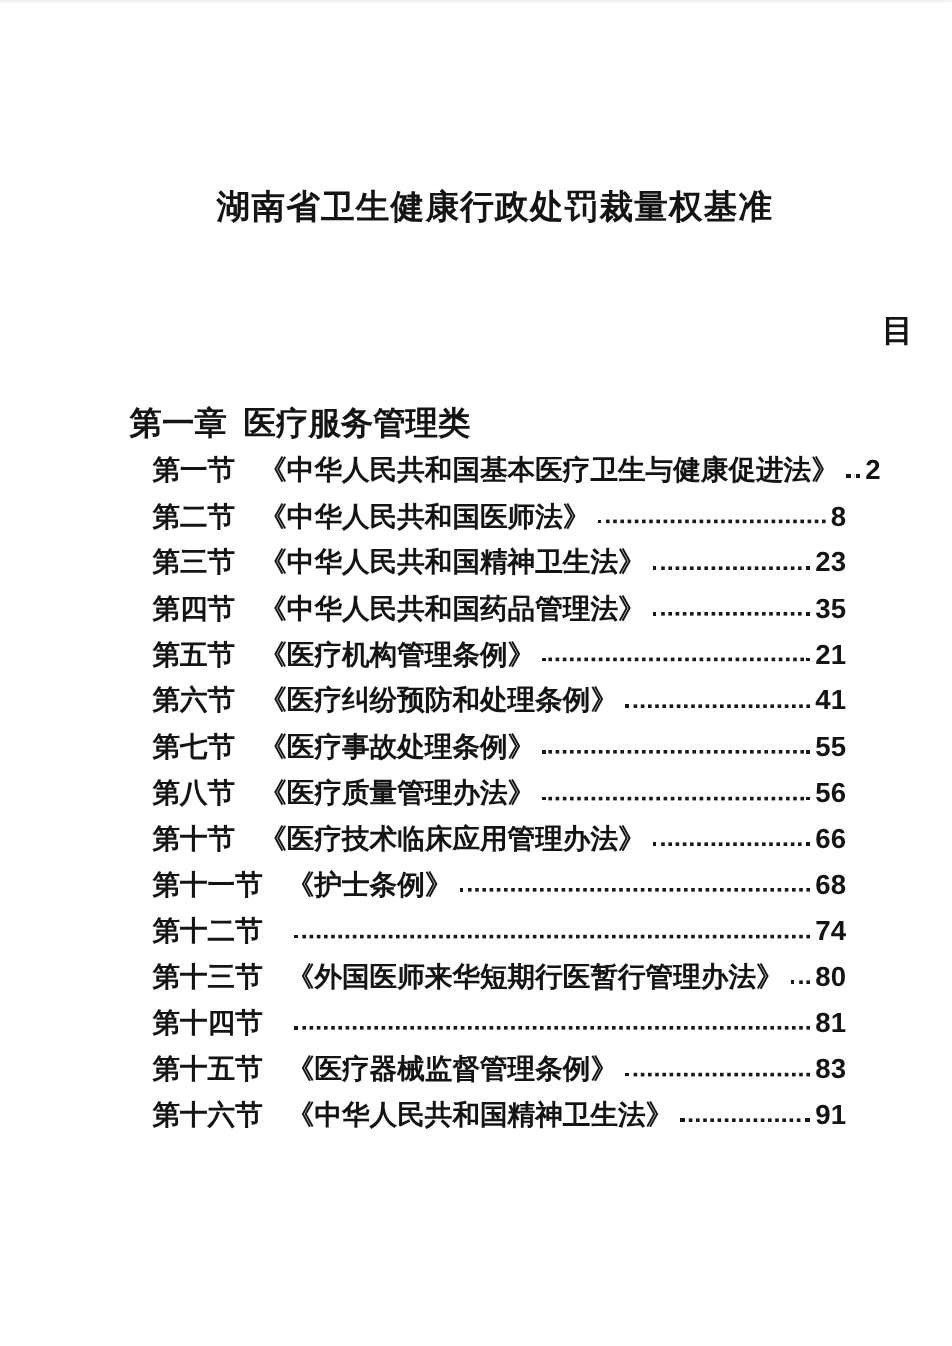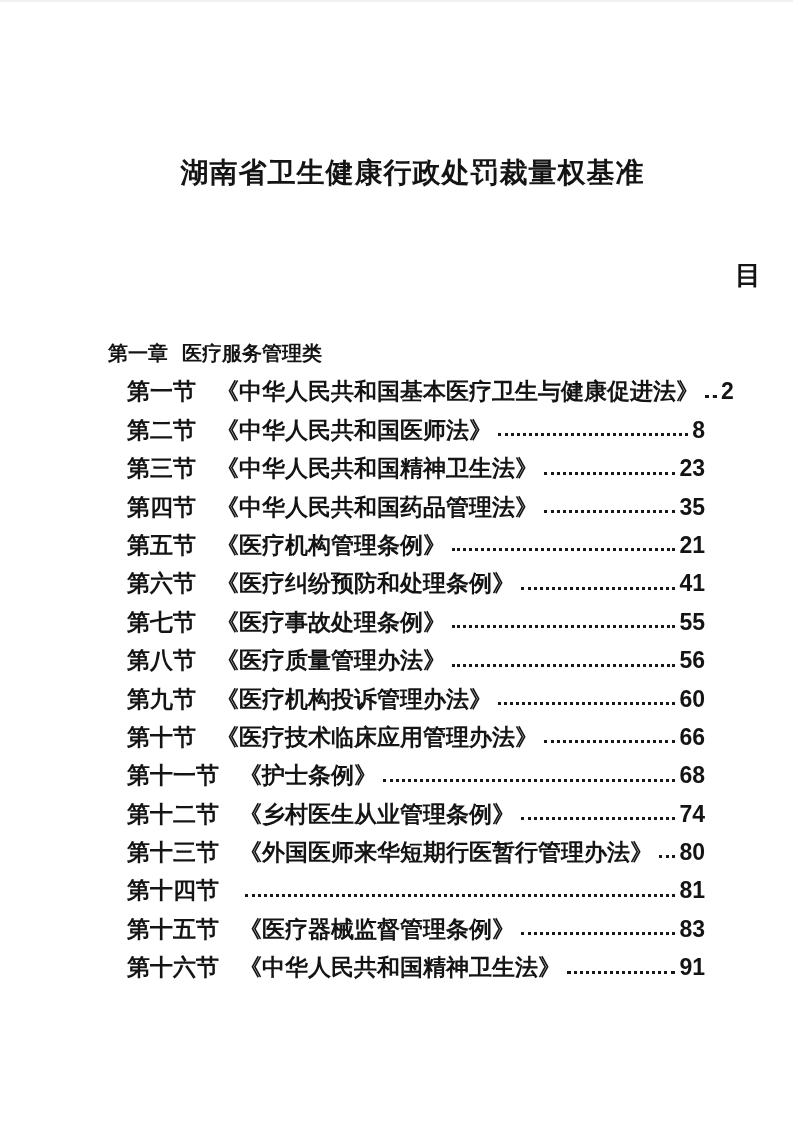--- a/index.html
+++ b/index.html
@@ -49,21 +49,21 @@
   }
   .toc {
     position: absolute;
     top: 334px;
     left: 108px;
     width: 597px;
   }
   .chapter-row {
     height: 38.4px;
     line-height: 38.4px;
-    font-size: 20px;
+    font-size: 27px;
     white-space: nowrap;
   }
   .chapter-number {
     margin-right: 14px;
   }
   .toc-row {
     display: flex;
     align-items: flex-end;
     height: 38.4px;
     line-height: 38.4px;
@@ -156,44 +156,37 @@
     <span class="entry-page">55</span>
   </div>
 
   <div class="toc-row">
     <span class="entry-section">第八节</span>
     <span class="entry-title">《医疗质量管理办法》</span>
     <span class="leader"></span>
     <span class="entry-page">56</span>
   </div>
 
-  <div class="toc-row">
-    <span class="entry-section">第九节</span>
-    <span class="entry-title">《医疗机构投诉管理办法》</span>
-    <span class="leader"></span>
-    <span class="entry-page">60</span>
-  </div>
 
   <div class="toc-row">
     <span class="entry-section">第十节</span>
     <span class="entry-title">《医疗技术临床应用管理办法》</span>
     <span class="leader"></span>
     <span class="entry-page">66</span>
   </div>
 
   <div class="toc-row">
     <span class="entry-section">第十一节</span>
     <span class="entry-title">《护士条例》</span>
     <span class="leader"></span>
     <span class="entry-page">68</span>
   </div>
 
   <div class="toc-row">
     <span class="entry-section">第十二节</span>
-    <span class="entry-title">《乡村医生从业管理条例》</span>
     <span class="leader"></span>
     <span class="entry-page">74</span>
   </div>
 
   <div class="toc-row">
     <span class="entry-section">第十三节</span>
     <span class="entry-title">《外国医师来华短期行医暂行管理办法》</span>
     <span class="leader"></span>
     <span class="entry-page">80</span>
   </div>

